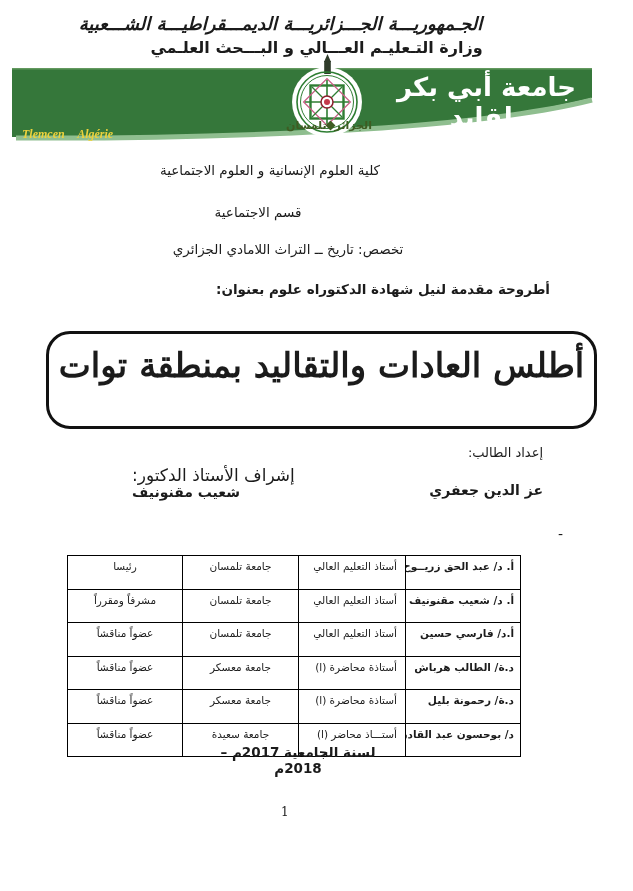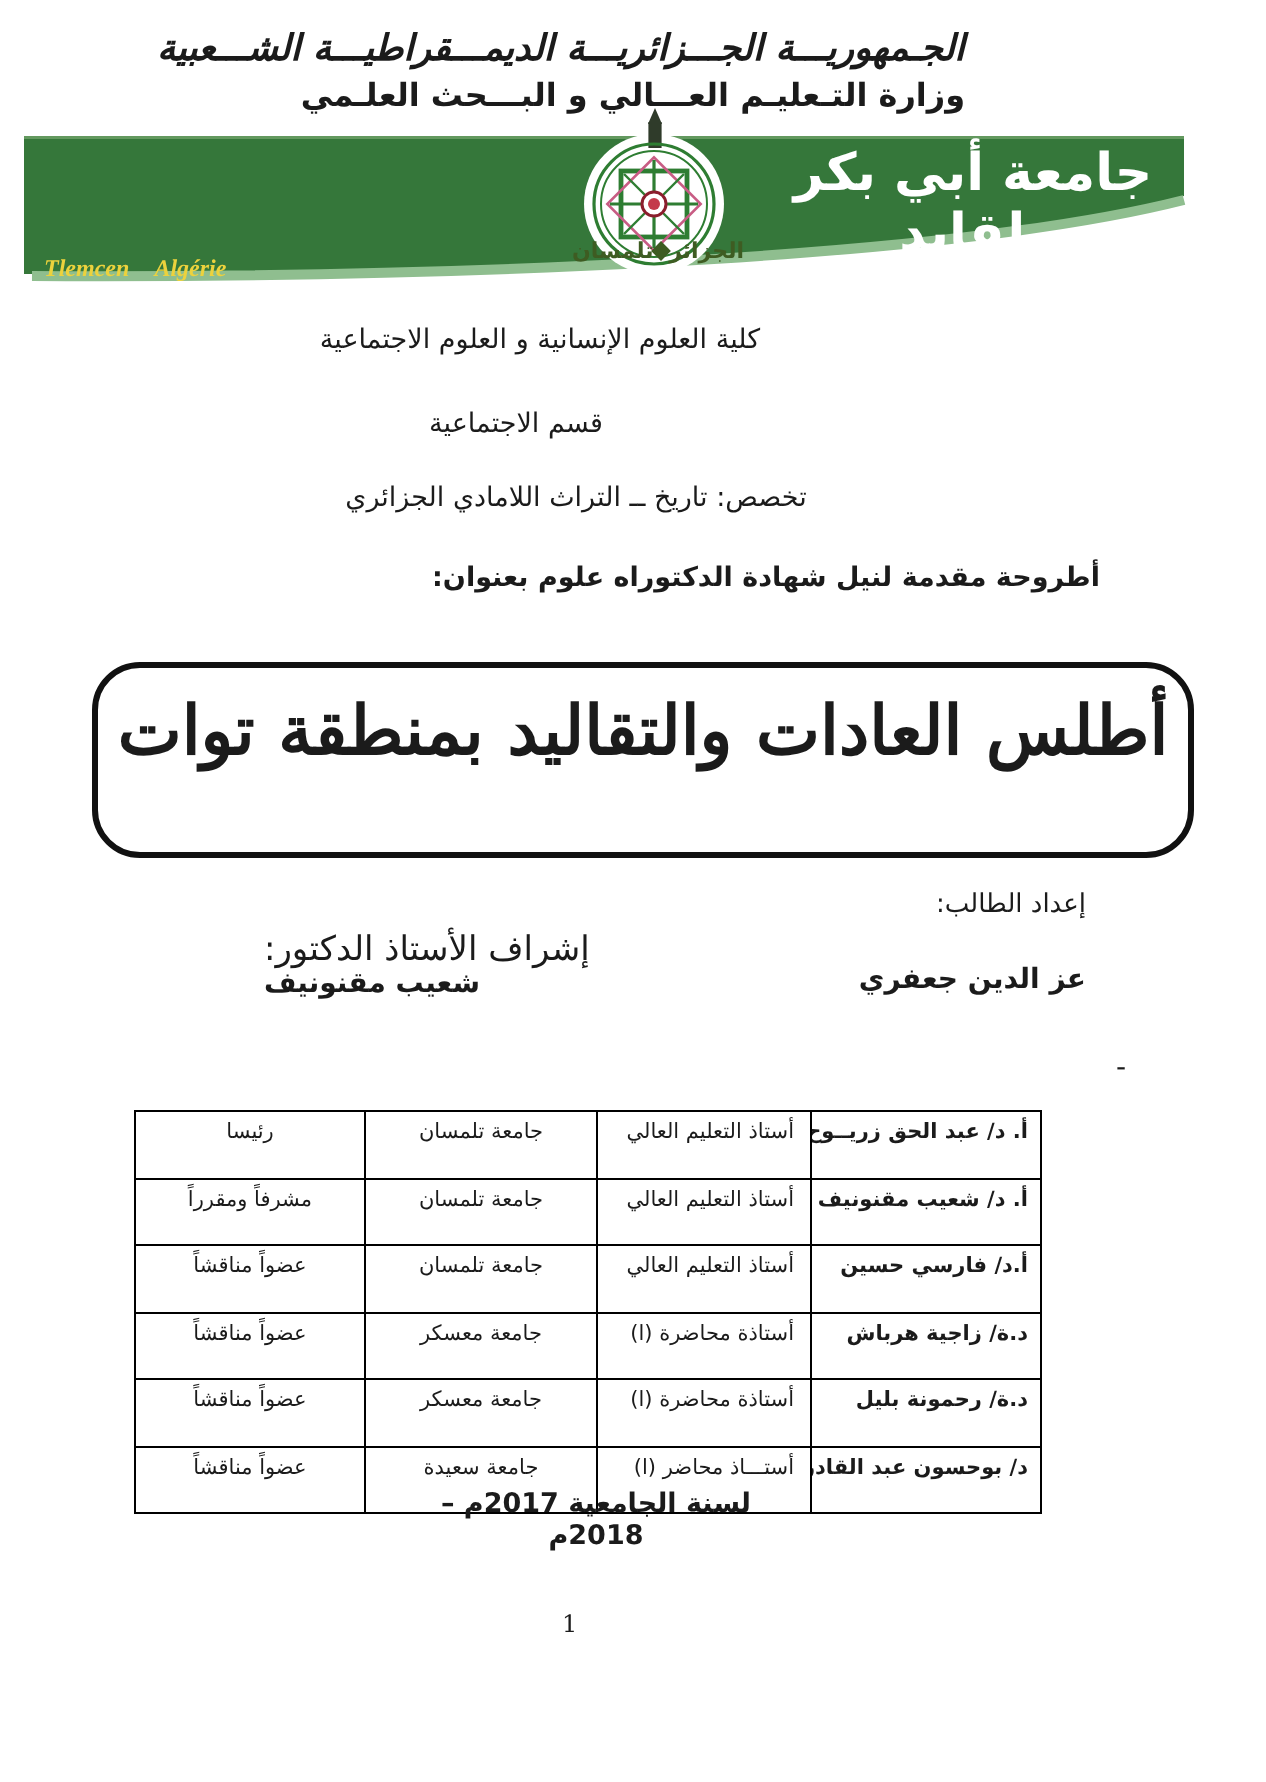--- a/index.html
+++ b/index.html
@@ -143,21 +143,21 @@
           <td class="cell-university">جامعة تلمسان</td>
           <td class="cell-role">مشرفاً ومقرراً</td>
         </tr>
         <tr>
           <td class="cell-name">أ.د/ فارسي حسين</td>
           <td class="cell-rank">أستاذ التعليم العالي</td>
           <td class="cell-university">جامعة تلمسان</td>
           <td class="cell-role">عضواً مناقشاً</td>
         </tr>
         <tr>
-          <td class="cell-name">د.ة/ زاجية هرباش</td>
+          <td class="cell-name">د.ة/ الطالب هرباش</td>
           <td class="cell-rank">أستاذة محاضرة (ا)</td>
           <td class="cell-university">جامعة معسكر</td>
           <td class="cell-role">عضواً مناقشاً</td>
         </tr>
         <tr>
           <td class="cell-name">د.ة/ رحمونة بليل</td>
           <td class="cell-rank">أستاذة محاضرة (ا)</td>
           <td class="cell-university">جامعة معسكر</td>
           <td class="cell-role">عضواً مناقشاً</td>
         </tr>

